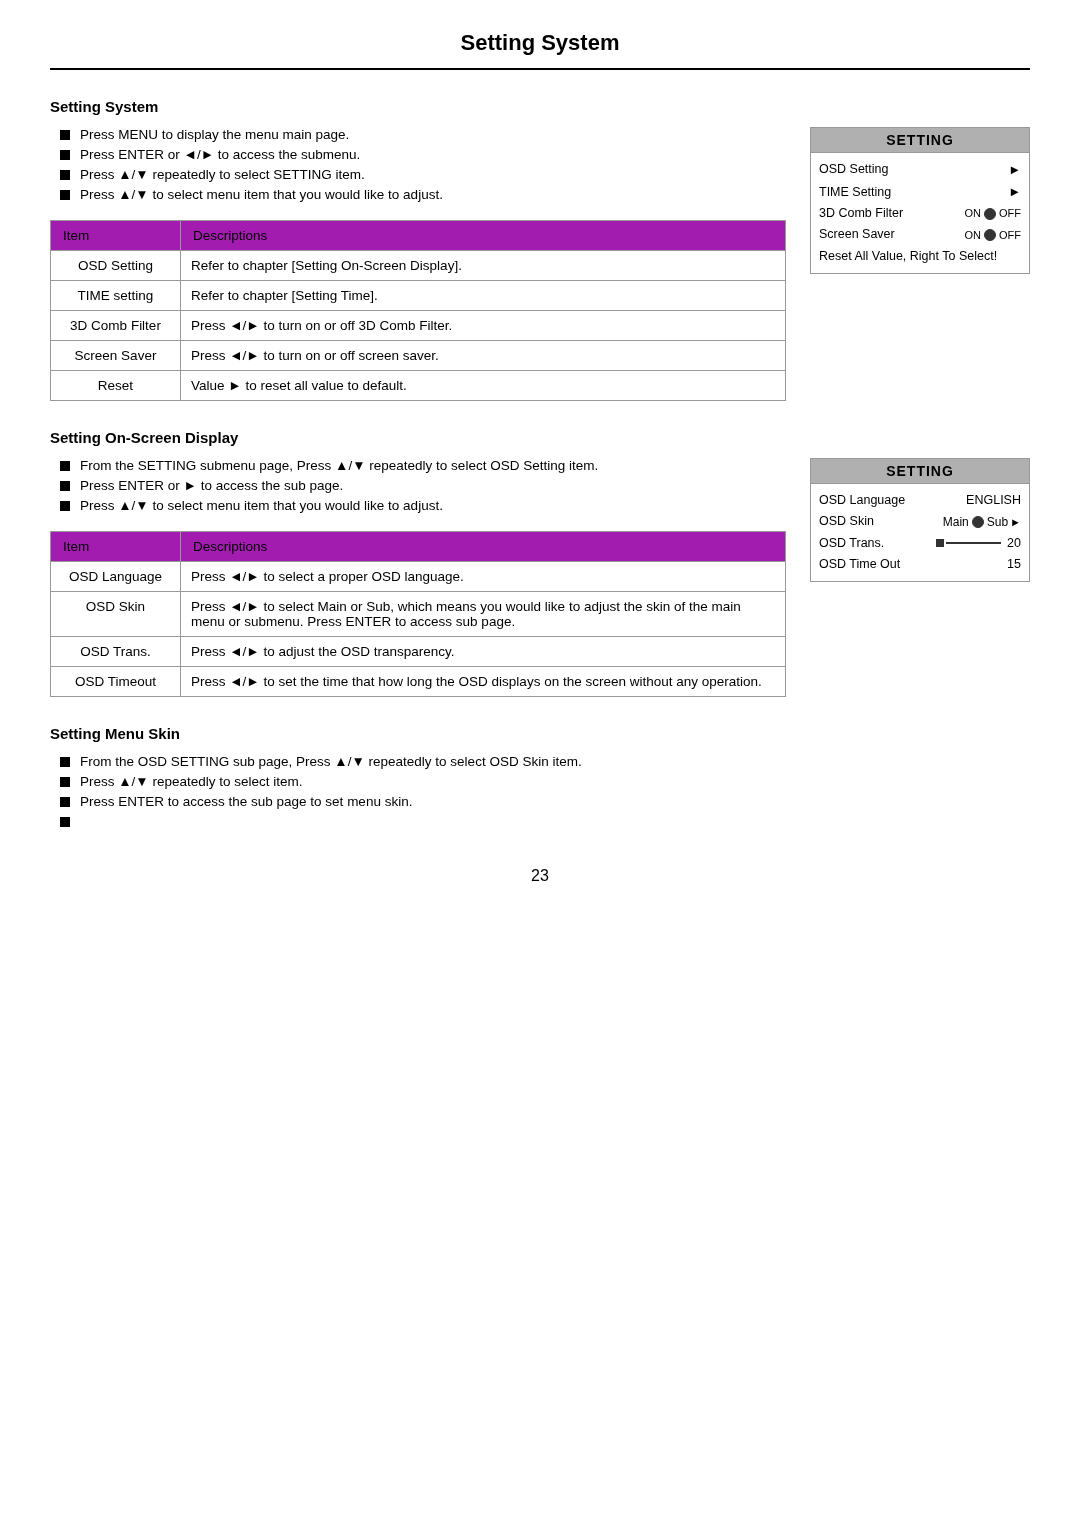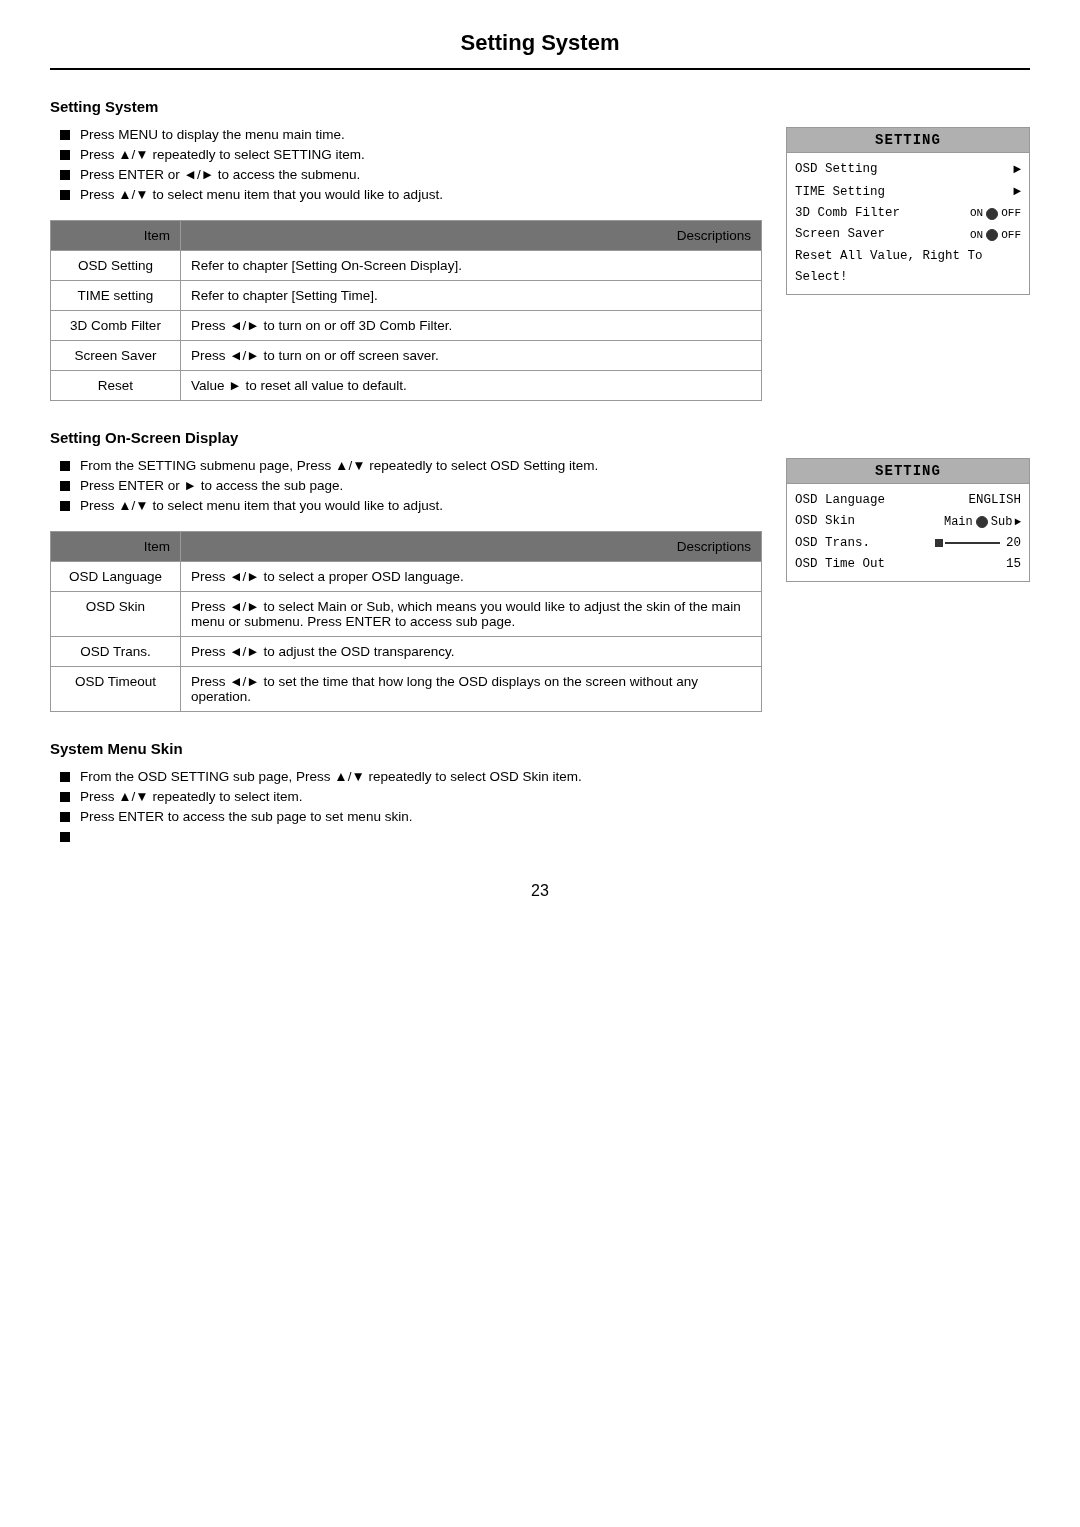--- a/index.html
+++ b/index.html
@@ -60,24 +60,23 @@
       align-items: flex-start;
       gap: 24px;
       margin-bottom: 28px;
     }
 
     .table-section {
       flex: 1;
     }
 
     .setting-box {
-      width: 244px;
+      width: 220px;
       flex-shrink: 0;
       border: 1px solid #999;
-      font-family: Liberation Mono, monospace;
     }
 
     .setting-box-header {
       background: #b0b0b0;
       text-align: center;
       font-weight: bold;
       font-size: 14px;
       padding: 4px 6px;
       border-bottom: 1px solid #999;
       letter-spacing: 1px;
@@ -123,23 +122,23 @@
       margin-top: 4px;
     }
 
     .data-table th, .data-table td {
       border: 1px solid #999;
       padding: 7px 10px;
       vertical-align: top;
     }
 
     .data-table th {
-      background: #737373;
+      background: #a21caf;
       font-weight: normal;
-      text-align: right;
+      text-align: left;
       padding-left: 12px;
     }
 
     .data-table td.item-col {
       text-align: center;
       width: 130px;
       white-space: nowrap;
     }
 
     .data-table td.desc-col {
@@ -197,29 +196,29 @@
 <hr class="title-rule">
 
 <div class="section-block">
   <div class="section-title">Setting System</div>
 
   <div class="two-col-layout">
     <div class="table-section">
       <ul class="bullet-list">
         <li>
             <span class="bullet-square"></span>
-            <span>Press MENU to display the menu main time.</span>
+            <span>Press MENU to display the menu main page.</span>
+          </li>
+        <li>
+            <span class="bullet-square"></span>
+            <span>Press ENTER or ◄/► to access the submenu.</span>
           </li>
         <li>
             <span class="bullet-square"></span>
             <span>Press ▲/▼ repeatedly to select SETTING item.</span>
-          </li>
-        <li>
-            <span class="bullet-square"></span>
-            <span>Press ENTER or ◄/► to access the submenu.</span>
           </li>
         <li>
             <span class="bullet-square"></span>
             <span>Press ▲/▼ to select menu item that you would like to adjust.</span>
           </li>
       </ul>
 
       <table class="data-table">
         <thead>
           <tr>
@@ -357,21 +356,21 @@
         <div class="setting-row">
           <span class="label">OSD Time Out</span>
           <span class="value">15</span>
         </div>
       </div>
     </div>
   </div>
 </div>
 
 <div class="section-block">
-  <div class="section-title">System Menu Skin</div>
+  <div class="section-title">Setting Menu Skin</div>
   <ul class="bullet-list">
     <li>
         <span class="bullet-square"></span>
         <span>From the OSD SETTING sub page, Press ▲/▼ repeatedly to select OSD Skin item.</span>
       </li>
     <li>
         <span class="bullet-square"></span>
         <span>Press ▲/▼ repeatedly to select item.</span>
       </li>
     <li>

